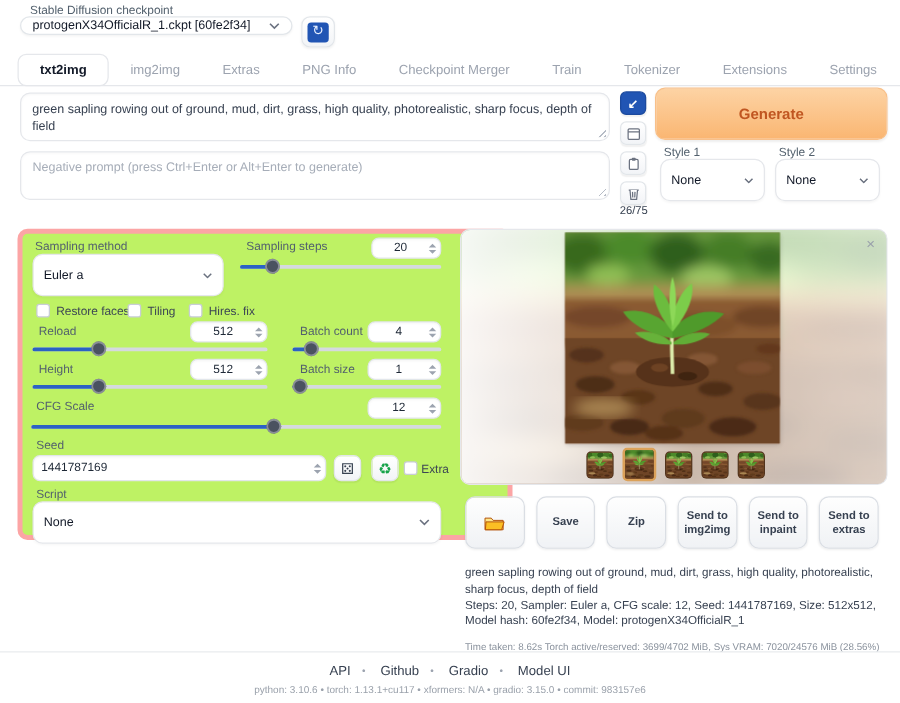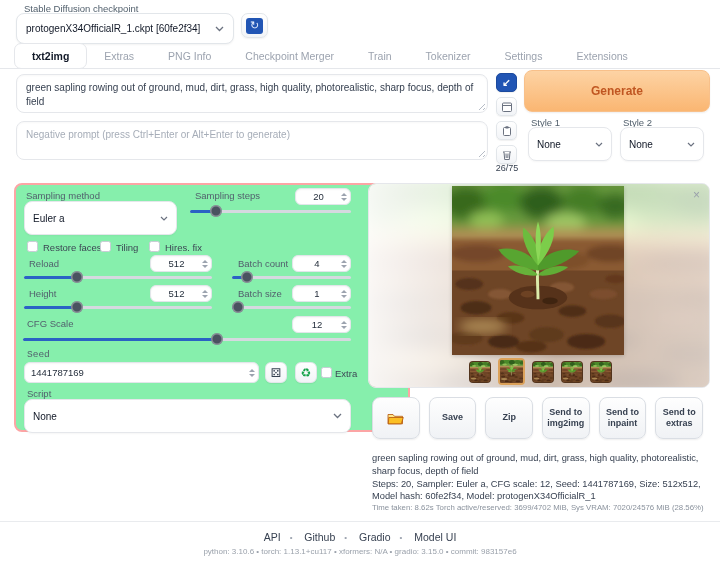--- a/index.html
+++ b/index.html
@@ -3,21 +3,21 @@
 <meta charset="utf-8">
 <style>
   * { box-sizing: border-box; margin: 0; padding: 0; }
   html,body { background:#fff; }
   body { font-family:"Liberation Sans", sans-serif; }
   .app { position:relative; width:720px; height:562px; background:#fff; overflow:hidden; color:#1f2937; }
 
   .lbl { position:absolute; font-size:9.5px; color:#52606d; white-space:nowrap; }
 
   
-  .chk-select { position:absolute; left:16px; top:13px; width:218px; height:31px; background:#fff;
+  .chk-select { position:absolute; left:16px; top:13px; width:218px; height:15px; background:#fff;
     border:1px solid #e2e6ea; border-radius:8px; box-shadow:0 1px 2px rgba(0,0,0,.05);
     display:flex; align-items:center; padding:0 9px; font-size:10px; color:#111827; cursor:pointer; }
   .chk-select .val { flex:1; overflow:hidden; white-space:nowrap; }
   .chev svg { display:block; }
   .refresh-btn { position:absolute; left:241px; top:13px; width:27px; height:25px; border:1px solid #e2e6ea;
     border-radius:7px; background:linear-gradient(#ffffff,#f2f4f7); box-shadow:0 1px 2px rgba(0,0,0,.06);
     display:flex; align-items:center; justify-content:center; cursor:pointer; }
   .refresh-badge { width:17px; height:16px; background:#2155b4; border-radius:3px; color:#e8f0ff;
     font-size:11px; line-height:15px; text-align:center; }
 
@@ -46,22 +46,22 @@
   .generate { position:absolute; left:524px; top:70px; width:186px; height:42px; border:1px solid #f8c08a;
     border-radius:8px; background:linear-gradient(180deg,#fdd3a4,#fab672); color:#c05621; font-weight:700;
     font-size:12px; display:flex; align-items:center; justify-content:center; cursor:pointer;
     box-shadow:0 1px 2px rgba(0,0,0,.07); }
 
   .select { background:#fff; border:1px solid #e5e7eb; border-radius:8px; display:flex; align-items:center;
     padding:16px 8px; box-shadow:0 1px 2px rgba(0,0,0,.04); font-size:10px; color:#111827; cursor:pointer; }
   .select .val { flex:1; overflow:hidden; white-space:nowrap; }
 
   
-  .panel-left { position:absolute; left:14px; top:183px; width:396px; height:249px; border:2px solid #fca5a5;
-    border-radius:8px; background:#86efac; }
+  .panel-left { position:absolute; left:14px; top:183px; width:396px; height:249px; border:4px solid #fca5a5;
+    border-radius:8px; background:#bef264; }
   .panel-right { position:absolute; left:368px; top:183px; width:342px; height:205px; border:1px solid #e5e7eb;
     border-radius:8px; background:#fff; overflow:hidden; }
 
   .num-input { position:absolute; background:#fff; border:1px solid #e2e6ea; border-radius:6px; display:flex;
     align-items:center; height:17px; box-shadow:inset 0 1px 2px rgba(0,0,0,.04);justify-content:center; }
   .num-val { flex:1; text-align:center; font-size:9.5px; color:#1f2937; }
   .stepper { width:9px; display:flex; flex-direction:column; gap:2px; padding-right:4px; cursor:pointer; }
   .stepper i { display:block; width:0; border-left:3px solid transparent; border-right:3px solid transparent; }
   .stepper .up { border-bottom:3.5px solid #9ca3af; }
   .stepper .dn { border-top:3.5px solid #9ca3af; }
@@ -95,21 +95,21 @@
 
   
   .actions { position:absolute; left:372px; top:397px; width:331px; height:42px; display:flex; gap:9px; }
   .action-btn { flex:1; border:1px solid #dadee4; border-radius:8px; background:linear-gradient(#fefefe,#f0f2f5);
     box-shadow:0 1px 2px rgba(0,0,0,.07); display:flex; align-items:center; justify-content:center;
     font-size:9px; font-weight:600; color:#374151; text-align:center; line-height:1.25; cursor:pointer; padding:2px; }
 
   
   .info { position:absolute; left:372px; top:452px; width:336px; }
   .info-main { font-size:9.3px; color:#374151; line-height:1.38; }
-  .info-time { font-size:7.8px; color:#8a929d; margin-top:0; }
+  .info-time { font-size:7.8px; color:#8a929d; margin-top:10px; }
 
   
   .footer { position:absolute; left:0; top:521px; width:720px; border-top:1px solid #e9ebee; text-align:center; padding-top:9px; }
   .f-links { font-size:10.5px; color:#374151; }
   .f-links .link { margin:0 9px; cursor:pointer; }
   .f-links .sep { color:#9ca3af; font-size:8px; vertical-align:1px; }
   .f-versions { margin-top:4px; font-size:8px; color:#9aa1ab; }
 
   .icon-svg { display:block; }
 </style>
@@ -189,27 +189,28 @@
           <polyline points="1,1 4.5,4.5 8,1" fill="none" stroke="#6b7280" stroke-width="1.3"></polyline>
         </svg>
     </span>
   </div>
   <div class="refresh-btn">
     <span class="refresh-badge">↻</span>
   </div>
 
   <div class="tabbar">
     <div class="tab active">txt2img</div>
+    <div class="tab">img2img</div>
     <div class="tab">Extras</div>
     <div class="tab">PNG Info</div>
     <div class="tab">Checkpoint Merger</div>
     <div class="tab">Train</div>
     <div class="tab">Tokenizer</div>
+    <div class="tab">Extensions</div>
     <div class="tab">Settings</div>
-    <div class="tab">Extensions</div>
   </div>
 
   <div class="prompt-wrap" style="left:16px; top:74px; width:472px; height:39px;">
     <textarea spellcheck="false" style="">green sapling rowing out of ground, mud, dirt, grass, high quality, photorealistic, sharp focus, depth of field</textarea>
     <span class="resize-grip"></span>
   </div>
   <div class="prompt-wrap" style="left:16px; top:121px; width:472px; height:39px;">
     <textarea spellcheck="false" placeholder="Negative prompt (press Ctrl+Enter or Alt+Enter to generate)" style=""></textarea>
     <span class="resize-grip"></span>
   </div>
@@ -345,21 +346,21 @@
       <span class="stepper">
           <i class="up"></i>
           <i class="dn"></i>
         </span>
     </div>
     <div class="slider" style="left:7px; top:153px; width:328px;">
       <div class="fill" style="width:59%"></div>
         <div class="knob" style="left:59%"></div>
     </div>
 
-    <div class="lbl" style="left:11px; top:164px;font-family:Liberation Mono, monospace;">Seed</div>
+    <div class="lbl" style="left:11px; top:164px;">Seed</div>
     <div class="num-input" style="left:8px; top:177px; width:235px; height:21px;">
       <span class="num-val" style="text-align:left; padding-left:6px;">1441787169</span>
       <span class="stepper">
           <i class="up"></i>
           <i class="dn"></i>
         </span>
     </div>
     <div class="mini-btn" style="left:249px; top:177px; color:#374151;">
       <span>⚄</span>
     </div>

